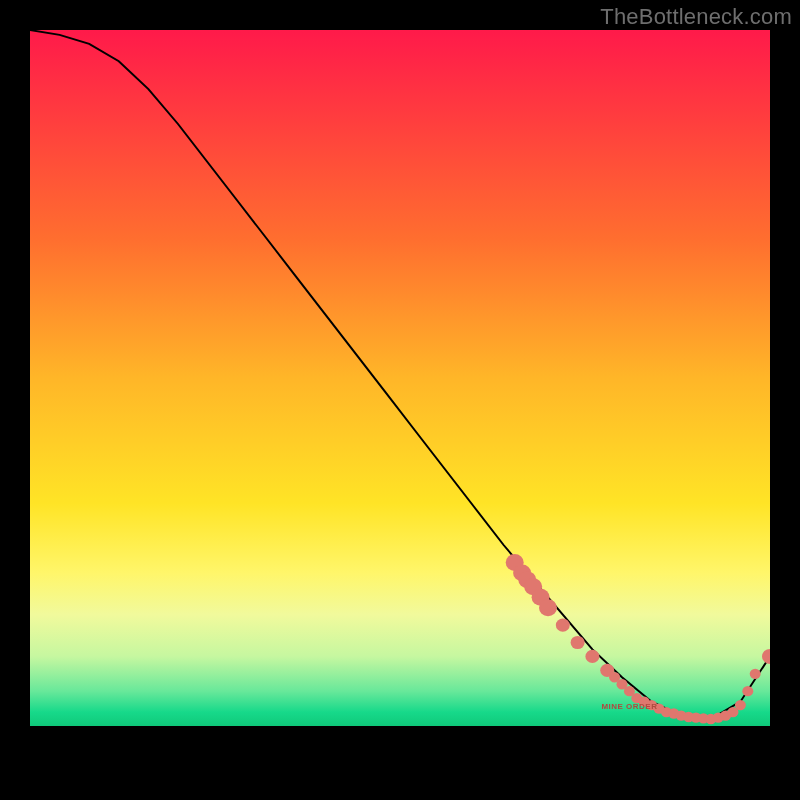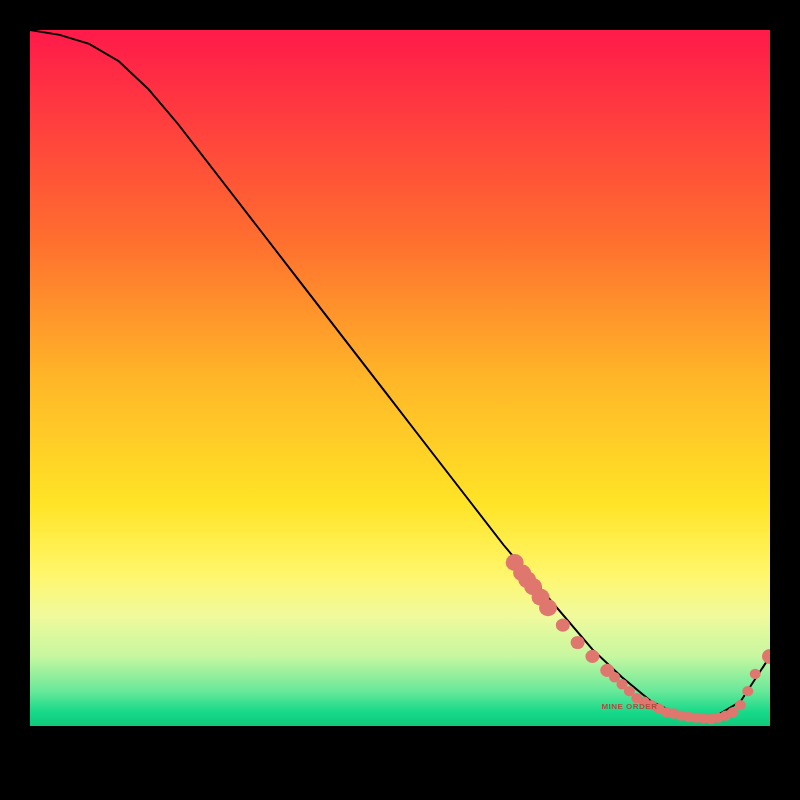--- a/index.html
+++ b/index.html
@@ -57,20 +57,21 @@
     font-size: 8px;
     fill: #b04a3f;
     font-weight: bold;
     letter-spacing: 0.5px;
   }
 </style>
 </head>
 <body>
 
 <div class="container">
+  <div class="watermark">TheBottleneck.com</div>
   <div class="plot-area">
     <div class="gradient-bg"></div>
     <svg class="svg-layer" viewBox="0 0 740 740" preserveAspectRatio="none">
       <path id="curve" class="curve-path" d="M0.0 0.0 L29.6 5.2 L59.2 14.8 L88.8 33.3 L118.4 62.9 L148.0 99.9 L177.6 140.6 L207.2 181.3 L236.8 222.0 L266.4 262.7 L296.0 303.4 L325.6 344.1 L355.2 384.8 L384.8 425.5 L414.4 466.2 L444.0 506.9 L473.6 547.6 L503.2 584.6 L532.8 621.6 L562.4 658.6 L592.0 688.2 L621.6 714.1 L651.2 728.9 L680.8 732.6 L710.4 714.1 L740.0 666.0"></path>
       <g id="markers">
           <circle cx="484.7" cy="566.1" r="9" class="marker"></circle>
           <circle cx="492.1" cy="577.2" r="9" class="marker"></circle>
           <circle cx="497.3" cy="584.6" r="9" class="marker"></circle>
           <circle cx="503.2" cy="592.0" r="9" class="marker"></circle>
           <circle cx="510.6" cy="603.1" r="9" class="marker"></circle>

